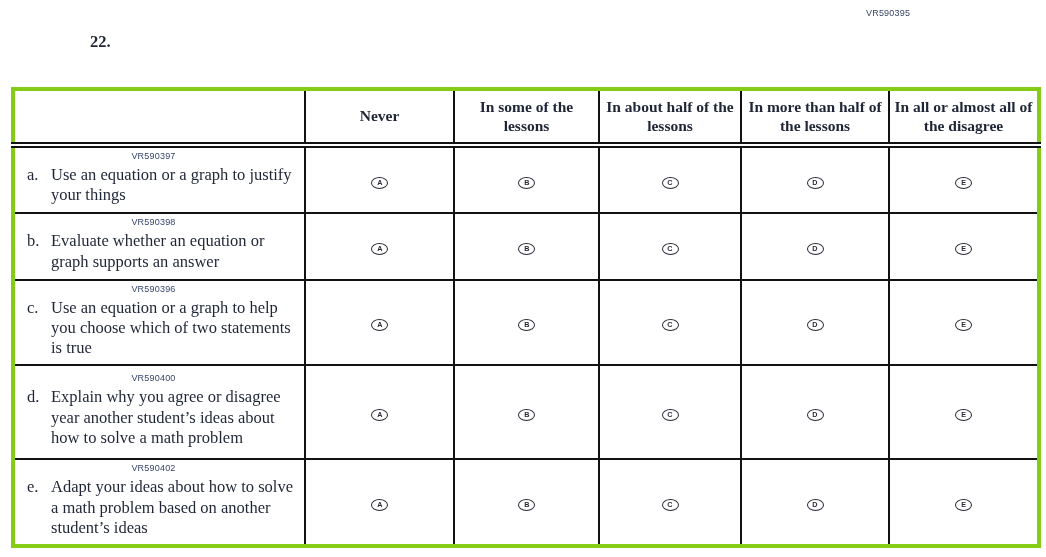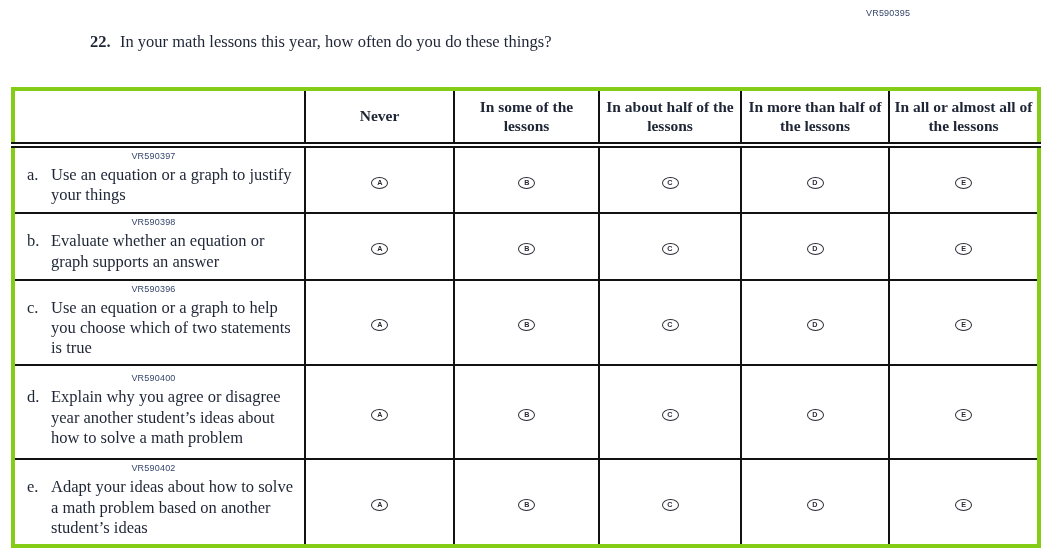--- a/index.html
+++ b/index.html
@@ -51,41 +51,40 @@
   }
 </style>
 </head>
 <body>
 
 <div class="vr-code top-code">VR590395</div>
 
 <div class="question">
   <span class="qnum">22.</span>
   <div class="qtext">
-    <div class="qline1">In your math lessons this year, how often do you do these things?</div>
   </div>
 </div>
 
 <table class="survey">
   <colgroup>
     <col style="width:292px">
       <col style="width:149px">
       <col style="width:145px">
       <col style="width:142px">
       <col style="width:148px">
       <col style="width:150px">
   </colgroup>
   <thead>
     <tr>
       <th></th>
       <th>Never</th>
       <th>In some of the lessons</th>
       <th>In about half of the lessons</th>
       <th>In more than half of the lessons</th>
-      <th>In all or almost all of the lessons</th>
+      <th>In all or almost all of the disagree</th>
     </tr>
   </thead>
   <tbody>
     <tr style="height:63px">
       <td class="label-cell">
         <div class="vr-code">VR590397</div>
         <div class="item">
           <span class="item-letter">a.</span>
           <span class="item-text">Use an equation or a graph to justify your things</span>
         </div>

